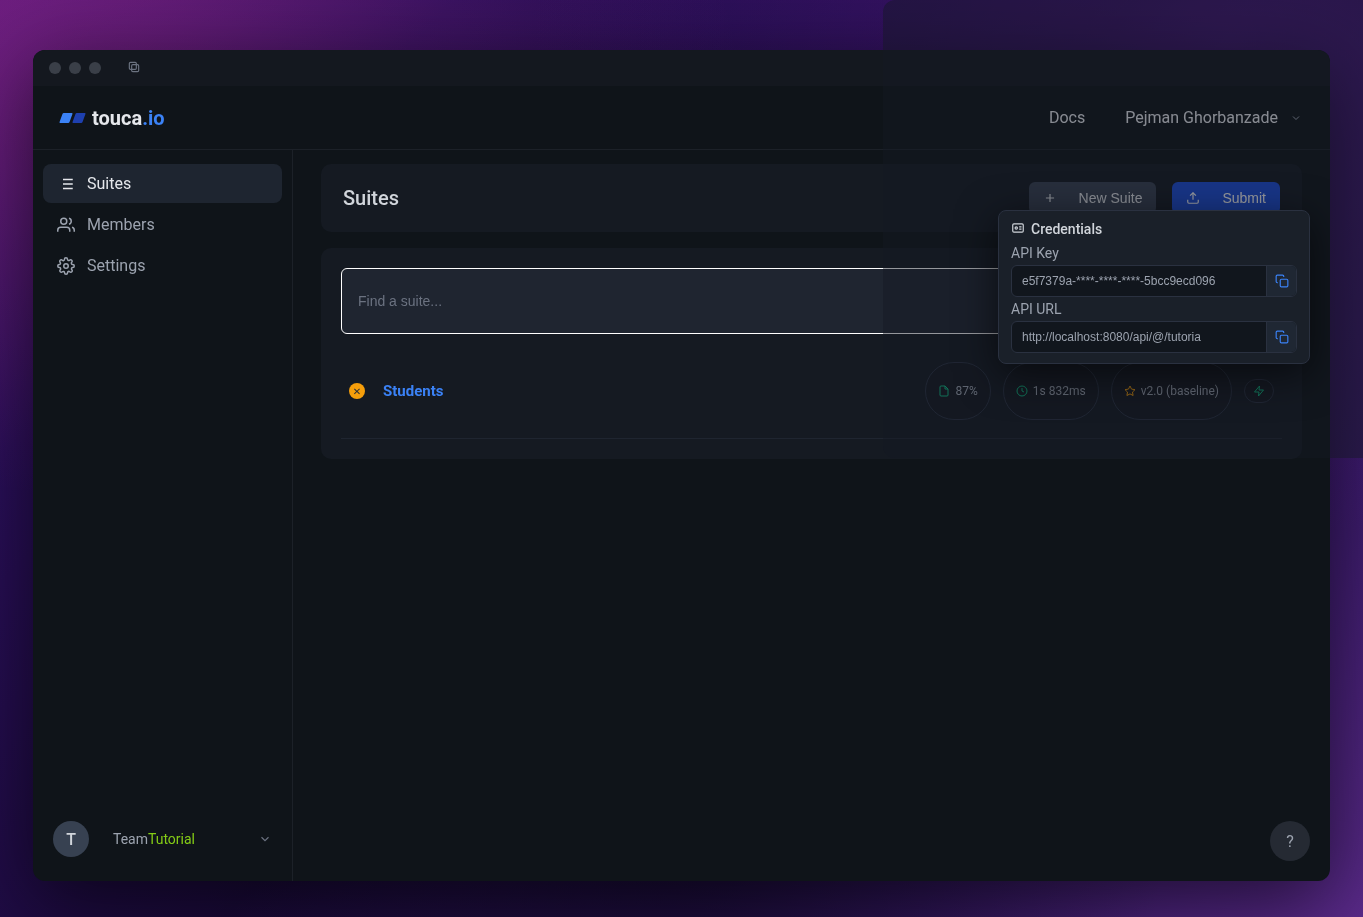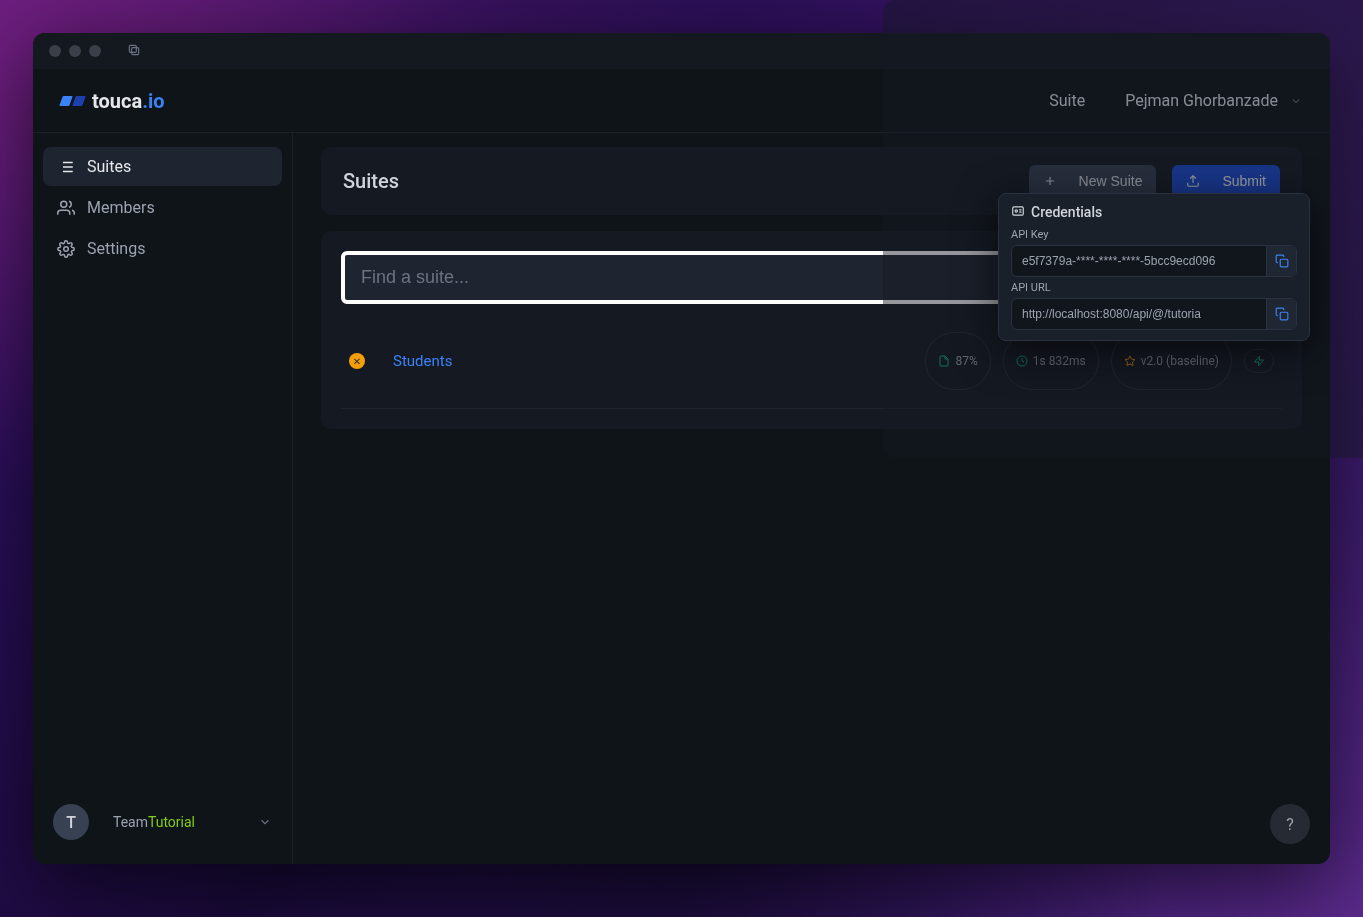--- a/index.html
+++ b/index.html
@@ -8,21 +8,21 @@
     font-family: -apple-system, BlinkMacSystemFont, "Segoe UI", Roboto, sans-serif;
     background: linear-gradient(135deg, #5a1a7a 0%, #2a0f5a 20%, #1a0a3a 50%, #3a1a6a 80%, #5a2a8a 100%);
     overflow: hidden; position: relative;
   }
   .bg-overlay { position:absolute; inset:0; background:
       radial-gradient(ellipse at 90% 5%, rgba(90,30,150,0.6), transparent 40%),
       radial-gradient(ellipse at 10% 10%, rgba(200,50,150,0.25), transparent 35%),
       radial-gradient(ellipse at 50% 90%, rgba(10,5,30,0.6), transparent 50%);
   }
   .window {
-    position:absolute; left:33px; top:33px; width:1297px; height:831px;
+    position:absolute; left:33px; top:50px; width:1297px; height:831px;
     background:#0f1419; border-radius:12px; overflow:hidden;
     box-shadow:0 20px 80px rgba(0,0,0,0.6);
     display:flex; flex-direction:column;
   }
   .titlebar { height:25px; padding:18px 16px; display:flex; align-items:center; gap:8px; background:#14181f;}
   .traffic { display:flex; gap:8px; }
   .traffic span { width:12px; height:12px; border-radius:50%; background:#3a3f48;}
   .copy-win-icon { margin-left:18px; color:#6b7280; font-size:14px;}
   .topbar {
     height:64px; display:flex; align-items:center; padding:0 28px;
@@ -56,40 +56,40 @@
   .panel-head {
     background:#151a22; border-radius:10px; padding:18px 22px; display:flex; align-items:center;
   }
   .panel-head h1 { color:#d1d5db; font-size:20px; font-weight:500;}
   .panel-head .spacer{flex:1;}
   .btn { display:inline-flex; align-items:center; gap:22px; padding:8px 14px; border-radius:6px; font-size:14px; cursor:pointer; border:none;}
   .btn-ghost { background:#374151; color:#e5e7eb;}
   .btn-primary { background:#1d4ed8; color:#fff; margin-left:16px;}
   .panel-body { background:#151a22; border-radius:10px; margin-top:16px; padding:20px;}
   .search {
-    background:#1f2530; border:4px solid #ffffff; border-radius:6px; padding:12px 16px;
-    color:#9ca3af; font-size:18px; width:100%;
+    background:#1f2530; border:1px solid #ffffff; border-radius:6px; padding:24px 16px;
+    color:#9ca3af; font-size:14px; width:100%;
   }
   .search::placeholder{color:#6b7280;}
   .suite-row {
     display:flex; align-items:center; padding:18px 8px; border-bottom:1px solid #1f2530; margin-top:10px; gap:12px;
   }
   .suite-row .status-dot { width:16px; height:16px; border-radius:50%; background:#f59e0b; display:flex; align-items:center; justify-content:center; font-size:10px; color:#1f2937;}
-  .suite-row .name { color:#3b82f6; font-weight:400; font-size:15px; cursor:pointer; margin-left:16px;}
+  .suite-row .name { color:#3b82f6; font-weight:700; font-size:15px; cursor:pointer; margin-left:6px;}
   .suite-row .spacer{flex:1;}
   .pill { border:1px solid #2a3140; border-radius:999px; padding:21px 12px; font-size:12px; color:#9ca3af; display:inline-flex; align-items:center; gap:5px; background:#141920;}
   .pill svg { width:12px; height:12px;}
   
   .popover {
     position:absolute; right:20px; top:60px; width:312px;
     background:#1a2029; border:1px solid #2a3140; border-radius:8px; padding:10px 12px;
     box-shadow:0 10px 40px rgba(0,0,0,0.6); z-index:5;
   }
   .popover h3 { color:#d1d5db; font-size:14px; font-weight:500; display:flex; align-items:flex-start; gap:6px; margin-bottom:8px;}
-  .popover label { font-size:11px; color:#9ca3af; display:block; margin-top:4px; margin-bottom:4px;}
+  .popover label { font-size:14px; color:#9ca3af; display:block; margin-top:4px; margin-bottom:4px;}
   .cred-field {
     display:flex; align-items:center; background:#11161d; border:1px solid #2a3140; border-radius:6px; overflow:hidden;
   }
   .cred-field input {
     flex:1; background:transparent; border:none; color:#9ca3af; font-family:Liberation Sans, sans-serif;
     font-size:12px; padding:8px 10px; outline:none; min-width:0;
   }
   .cred-field button { background:#1f2733; border:none; border-left:1px solid #2a3140; width:30px; height:30px; color:#3b82f6; cursor:pointer; display:flex; align-items:center; justify-content:center;}
   
   .ghost-window {
@@ -125,21 +125,21 @@
     <div class="logo">
       <span class="logo-mark">
           <i></i>
           <i></i>
         </span>
       <span>
         <span>touca</span><span class="io">.io</span>
       </span>
     </div>
     <div class="spacer"></div>
-    <div class="nav-link">Suite</div>
+    <div class="nav-link">Docs</div>
     <div class="user">
       <span>Pejman Ghorbanzade</span>
       <svg width="12" height="12" viewBox="0 0 24 24" fill="none" stroke="#9ca3af" stroke-width="2">
           <polyline points="6 9 12 15 18 9"></polyline>
         </svg>
     </div>
   </div>
 
   <div class="body">
     <div class="sidebar">

